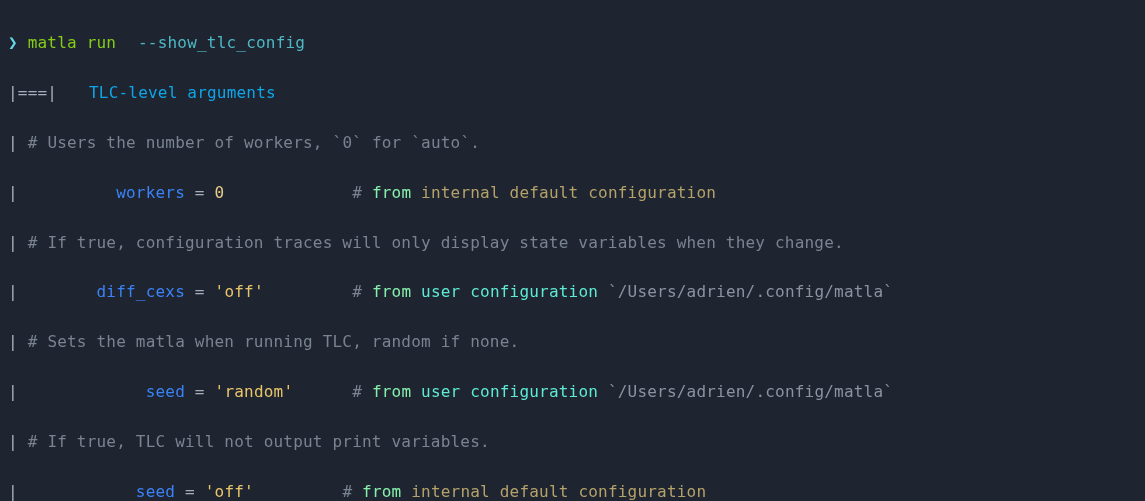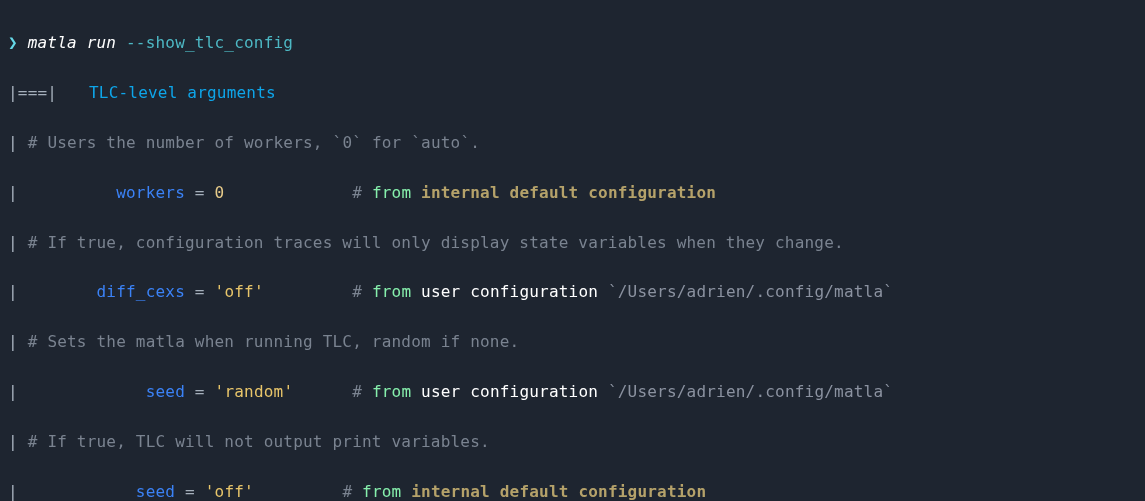--- a/index.html
+++ b/index.html
@@ -7,34 +7,34 @@
       background: #1e2530;
       font-family: 'Menlo', 'Monaco', 'Consolas', monospace;
       font-size: 16px;
       line-height: 1.56;
       color: #8a94a0;
       padding: 6px 8px;
       white-space: pre;
       letter-spacing: 0.2px;
     }
     .prompt-char { color: #66d9e8; }
-    .cmd { color: #ffffff; font-style: italic; }
-    .flag { color: #4db8c4; }
+    .cmd { color: #84cc16; }
+    .flag { color: #4db8c4; margin-left: 12px; }
     .bar { color: #a6b0bc; }
     .header { color: #0ea5e9; margin-left: 22px; }
     .comment { color: #7a8390; }
     .bt { color: #7a8390; }
     .key { color: #3b82f6; }
     .eq { color: #a6b0bc; }
     .num { color: #e8cc8a; }
     .str { color: #e8c56a; }
     .hash { color: #7a8390; }
     .from { color: #86efac; }
-    .src-int { color: #b5a26a; font-weight: bold; }
-    .src-user-a { color: #ffffff; }
+    .src-int { color: #b5a26a; }
+    .src-user-a { color: #5eead4; }
     .src-user-b { color: #8b92a0; }
     .line { display: block; }
   </style>
 </head>
 <body>
 <span class="line"><span class="prompt-char">❯</span> <span class="cmd">matla run</span> <span class="flag">--show_tlc_config</span></span>
 <span class="line"><span class="bar">|===|</span> <span class="header">TLC-level arguments</span></span>
 <span class="line"><span class="bar">|</span> <span class="comment"><span class="hash">#</span> <span>Users the number of workers, </span><span class="bt">`</span><span>0</span><span class="bt">`</span><span> for </span><span class="bt">`</span><span>auto</span><span class="bt">`</span><span>.</span></span></span>
 <span class="line"><span class="bar">|</span><span>          </span><span class="key">workers</span> <span class="eq">=</span> <span class="num">0</span><span>             </span><span class="hash">#</span> <span class="from">from</span> <span class="src-int">internal default configuration</span></span>
 <span class="line"><span class="bar">|</span> <span class="comment"><span class="hash">#</span> <span>If true, configuration traces will only display state variables when they change.</span></span></span>

